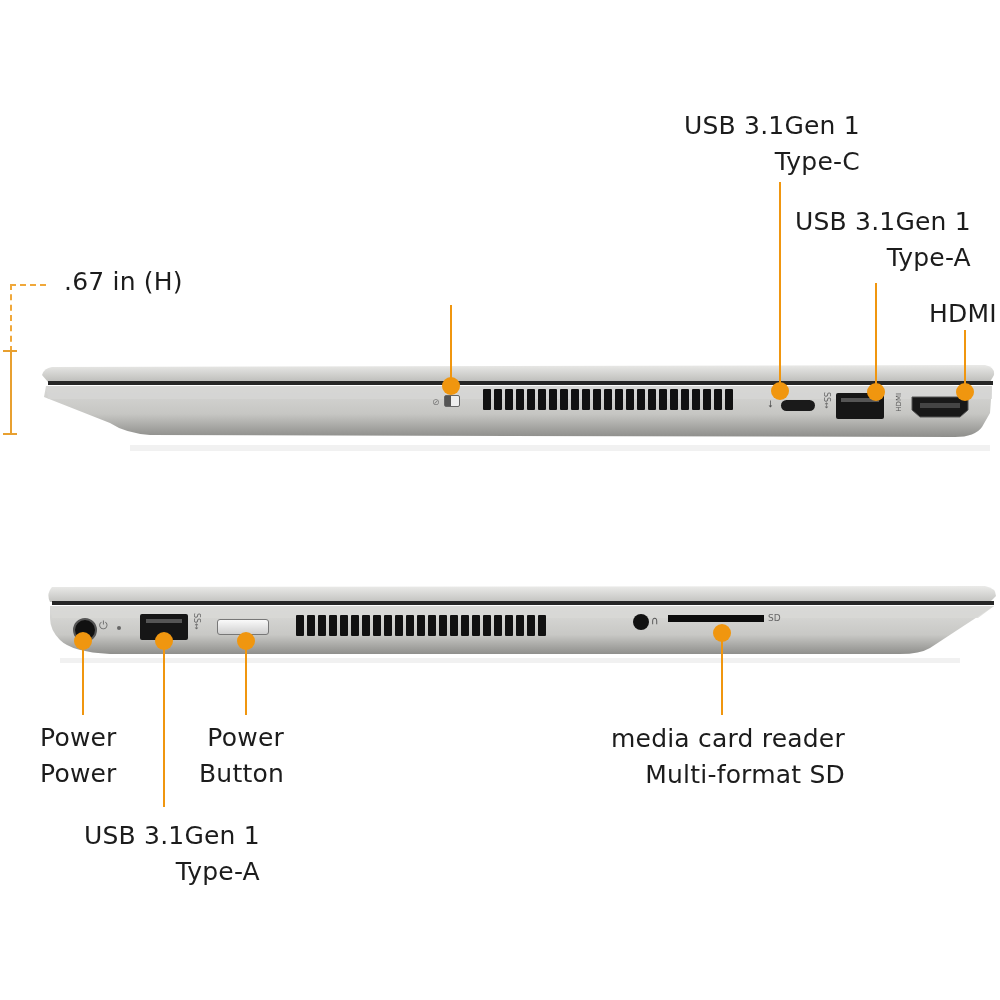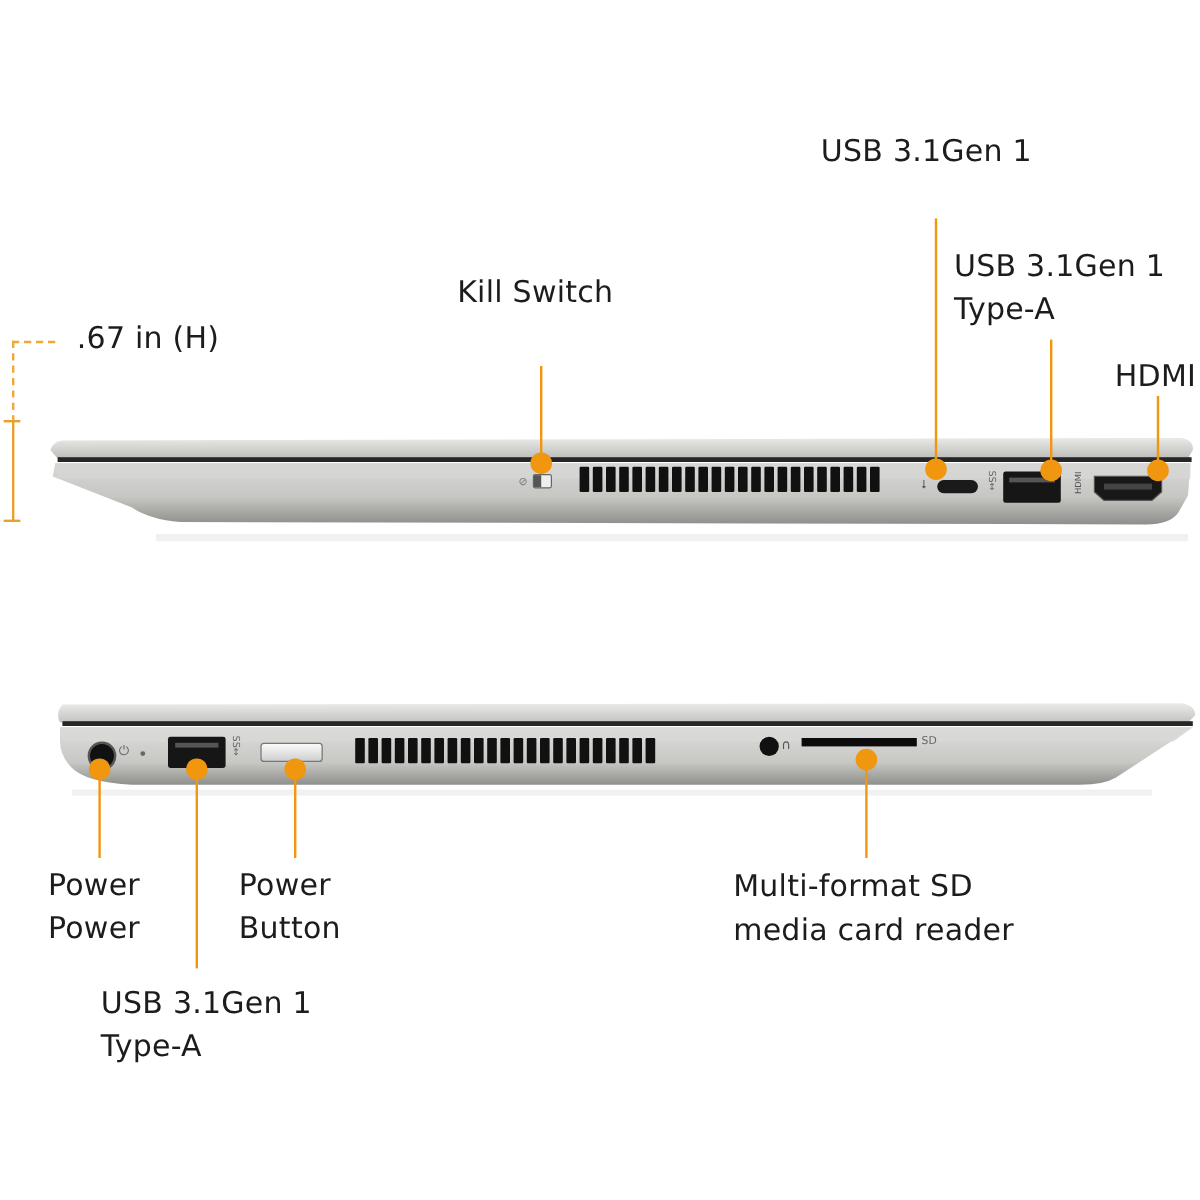--- a/index.html
+++ b/index.html
@@ -1,18 +1,18 @@
 <!DOCTYPE html>
 <html><head>
 <meta charset="utf-8">
 <style>
   html, body { margin:0; padding:0; }
   body { width:1000px; height:1000px; background:#ffffff; position:relative; overflow:hidden;
          font-family:"DejaVu Sans", sans-serif; color:#1a1a1a; }
-  .label { position:absolute; font-size:25px; line-height:36px; text-align:left; white-space:nowrap; color:#1c1c1c; letter-spacing:0.2px; }
+  .label { position:absolute; font-size:25px; line-height:36px; text-align:right; white-space:nowrap; color:#1c1c1c; letter-spacing:0.2px; }
   .label span { display:block; }
   .line { position:absolute; width:2px; background:#f0960f; }
   .dot { position:absolute; width:18px; height:18px; border-radius:50%; background:#f0960f; }
   .body-shape { position:absolute; }
   .vent { position:absolute; display:flex; gap:3px; }
   .vent i { display:block; width:8px; height:21px; background:#111; border-radius:1px; }
   .dim-dash { position:absolute; border-left:2px dashed #f0a83a; }
   .dim-solid { position:absolute; width:2px; background:#e8a030; }
   .dim-tick { position:absolute; height:2px; width:14px; background:#e8a030; }
 </style>
@@ -103,24 +103,24 @@
   <div class="line" style="left:779px; top:182px; height:206px;"></div>
   <div class="dot" style="left:771px; top:382px;"></div>
 
   <div class="line" style="left:875px; top:283px; height:105px;"></div>
   <div class="dot" style="left:867px; top:383px;"></div>
 
   <div class="line" style="left:964px; top:330px; height:58px;"></div>
   <div class="dot" style="left:956px; top:383px;"></div>
 
   <div class="label" style="left:381px; top:226px; text-align:left;">
-    <span>Kill Switch</span>
   </div>
   <div class="label" style="left:684px; top:108px;">
     <span>USB 3.1Gen 1</span>
+    <span>Type-C</span>
   </div>
   <div class="label" style="left:795px; top:204px;">
     <span>USB 3.1Gen 1</span>
     <span>Type-A</span>
   </div>
   <div class="label" style="left:929px; top:296px;">
     <span>HDMI</span>
   </div>
 </div>
 
@@ -207,16 +207,16 @@
   </div>
   <div class="label" style="left:84px; top:818px;">
     <span>USB 3.1Gen 1</span>
     <span>Type-A</span>
   </div>
   <div class="label" style="left:199px; top:720px;">
     <span>Power</span>
     <span>Button</span>
   </div>
   <div class="label" style="left:611px; top:721px;">
+    <span>media card reader</span>
     <span>Multi-format SD</span>
-    <span>media card reader</span>
   </div>
 </div>
 
 </body></html>

